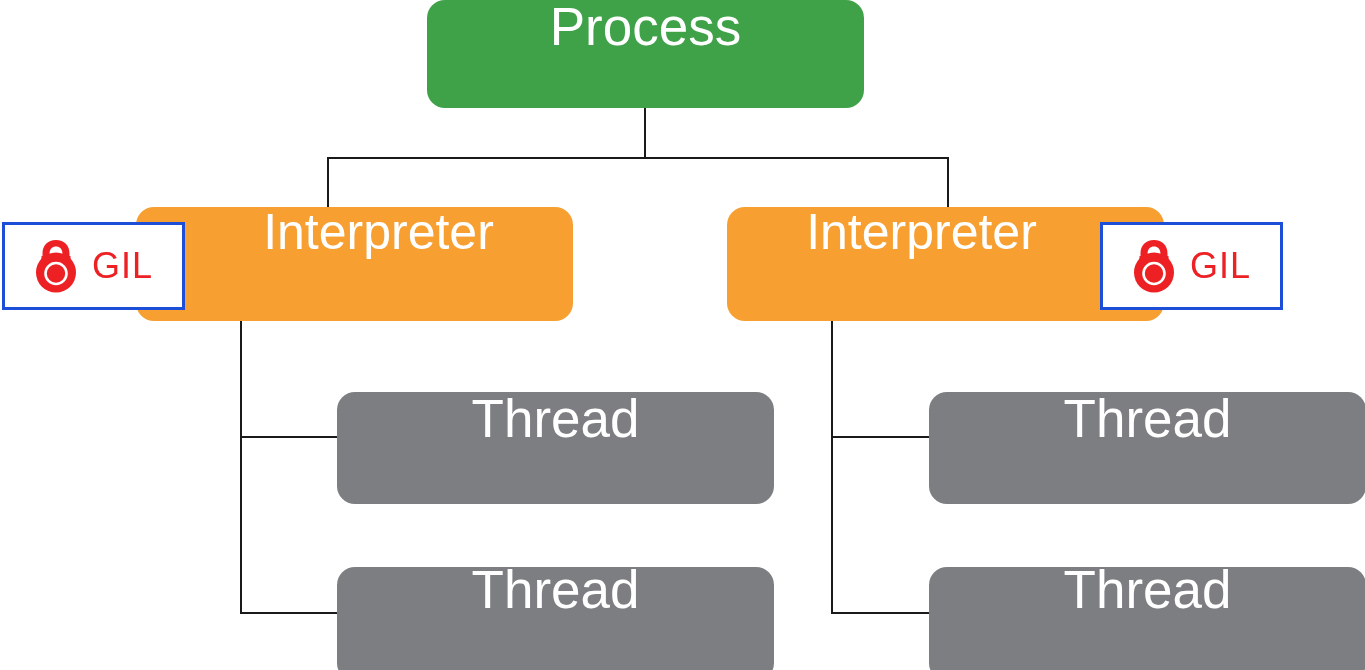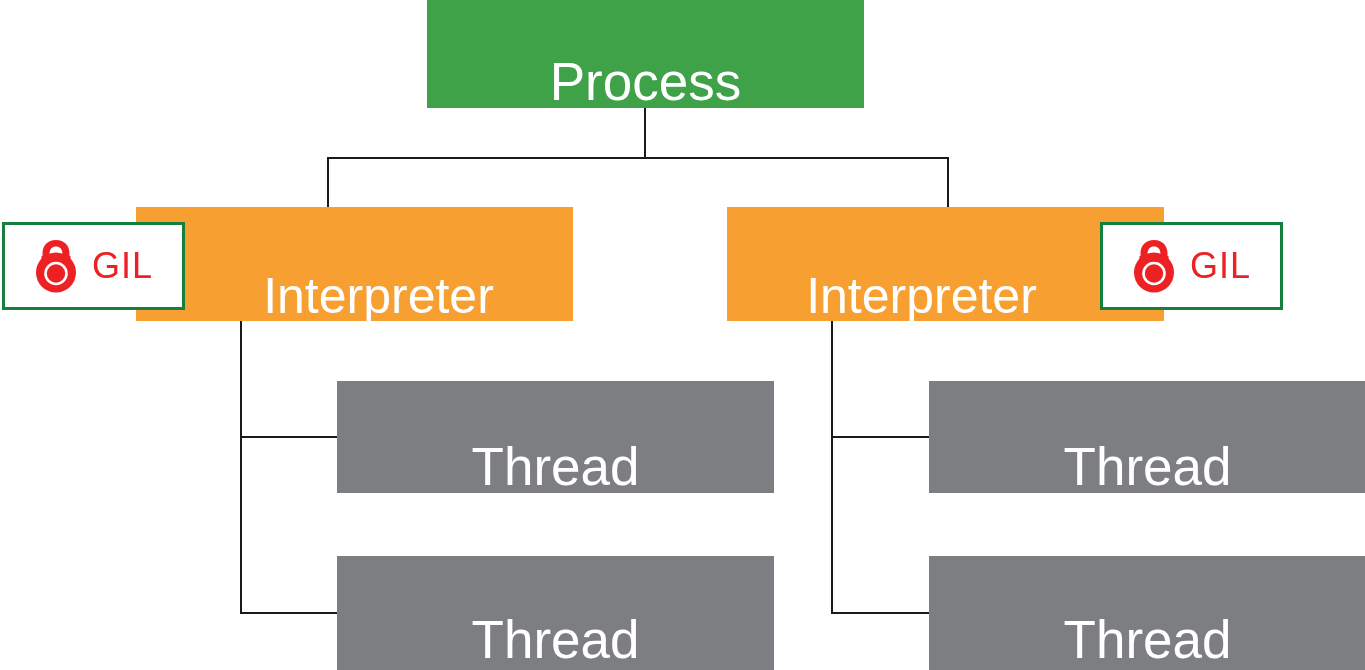--- a/index.html
+++ b/index.html
@@ -16,56 +16,58 @@
     width: 1365px;
     height: 670px;
     background: #ffffff;
     overflow: hidden;
   }
 
   
   .node {
     position: absolute;
     display: flex;
-    align-items: flex-end;
+    align-items: flex-start;
     justify-content: center;
     color: #ffffff;
     font-family: "Liberation Sans", sans-serif;
     font-weight: 400;
     line-height: 1;
     white-space: nowrap;
     letter-spacing: 0px;
+    border-radius: 18px;
   }
 
   .node-process {
     background: #3fa248;
     font-size: 53px;
   }
   .node-interpreter {
     background: #f79f31;
     font-size: 50px;
   }
   .node-thread {
     background: #7c7e82;
     font-size: 53px;
+    margin-top: 11px;
   }
 
   
   .conn {
     position: absolute;
     background: #1a1a1a;
   }
   .conn-v { width: 2px; }
   .conn-h { height: 2px; }
 
   
   .gil-badge {
     position: absolute;
     background: #ffffff;
-    border: 3px solid #15803d;
+    border: 3px solid #1d4ed8;
     box-sizing: border-box;
     display: flex;
     flex-direction: row;
     align-items: center;
     justify-content: center;
     gap: 14px;
   }
   .gil-label {
     color: #ed2024;
     font-family: "Liberation Sans", sans-serif;

